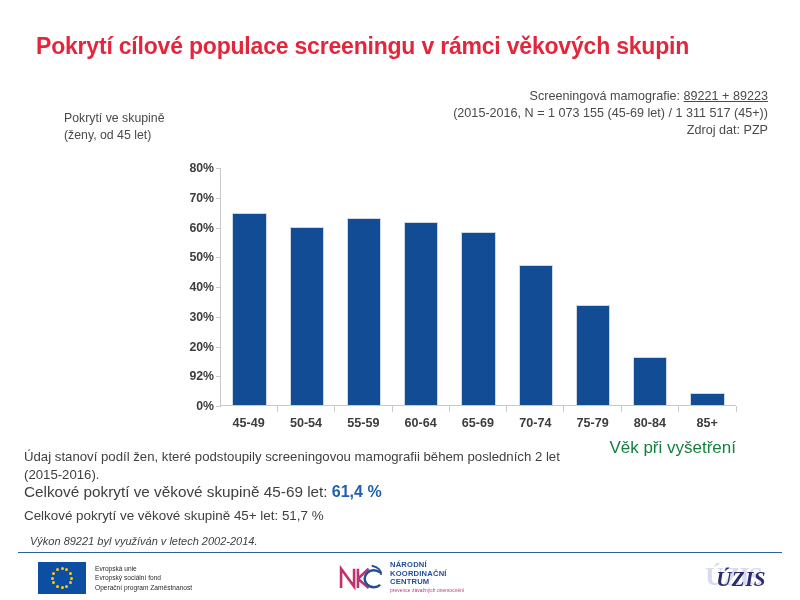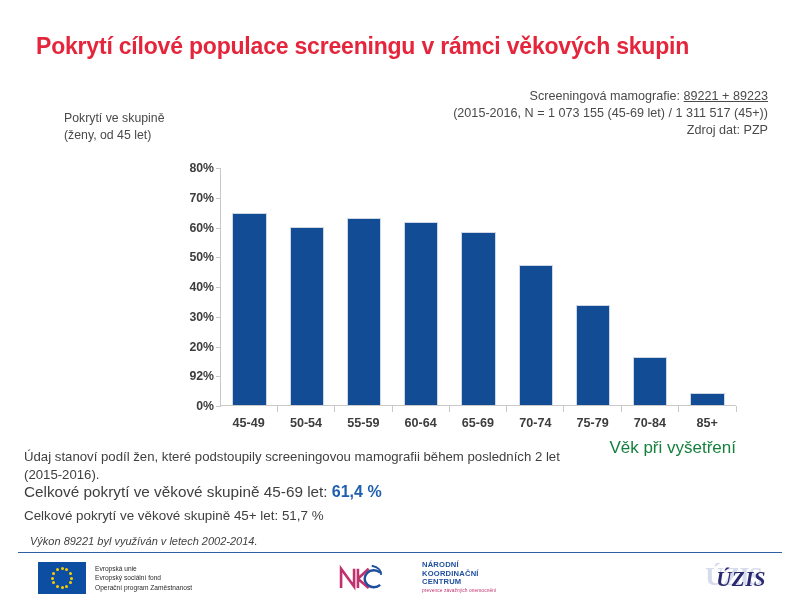--- a/index.html
+++ b/index.html
@@ -242,21 +242,20 @@
     font-size: 6.6px;
     line-height: 9.2px;
     color: #2b2b2b;
   }
   .nkc-logo {
     position: absolute;
     left: 338px;
     top: 5px;
     display: flex;
     align-items: center;
-    gap: 32px;
   }
   .nkc-mark {
     width: 46px;
     height: 30px;
   }
   .nkc-text {
     margin-left: 6px;
   }
   .nkc-text .l1,
   .nkc-text .l2,
@@ -384,21 +383,21 @@
       <div class="ytick" style="top: 0px;"></div>
     </div>
   <div class="x-labels">
       <span>45-49</span>
       <span>50-54</span>
       <span>55-59</span>
       <span>60-64</span>
       <span>65-69</span>
       <span>70-74</span>
       <span>75-79</span>
-      <span>70-84</span>
+      <span>80-84</span>
       <span>85+</span>
     </div>
   <div class="x-axis-title">Věk při vyšetření</div>
 </div>
 
 <div class="notes">
   <div class="note-line">Údaj stanoví podíl žen, které podstoupily screeningovou mamografii během posledních 2 let</div>
   <div class="note-line">(2015-2016).</div>
   <div class="note-total">
     <span>Celkové pokrytí ve věkové skupině 45-69 let: </span><b>61,4 %</b>

